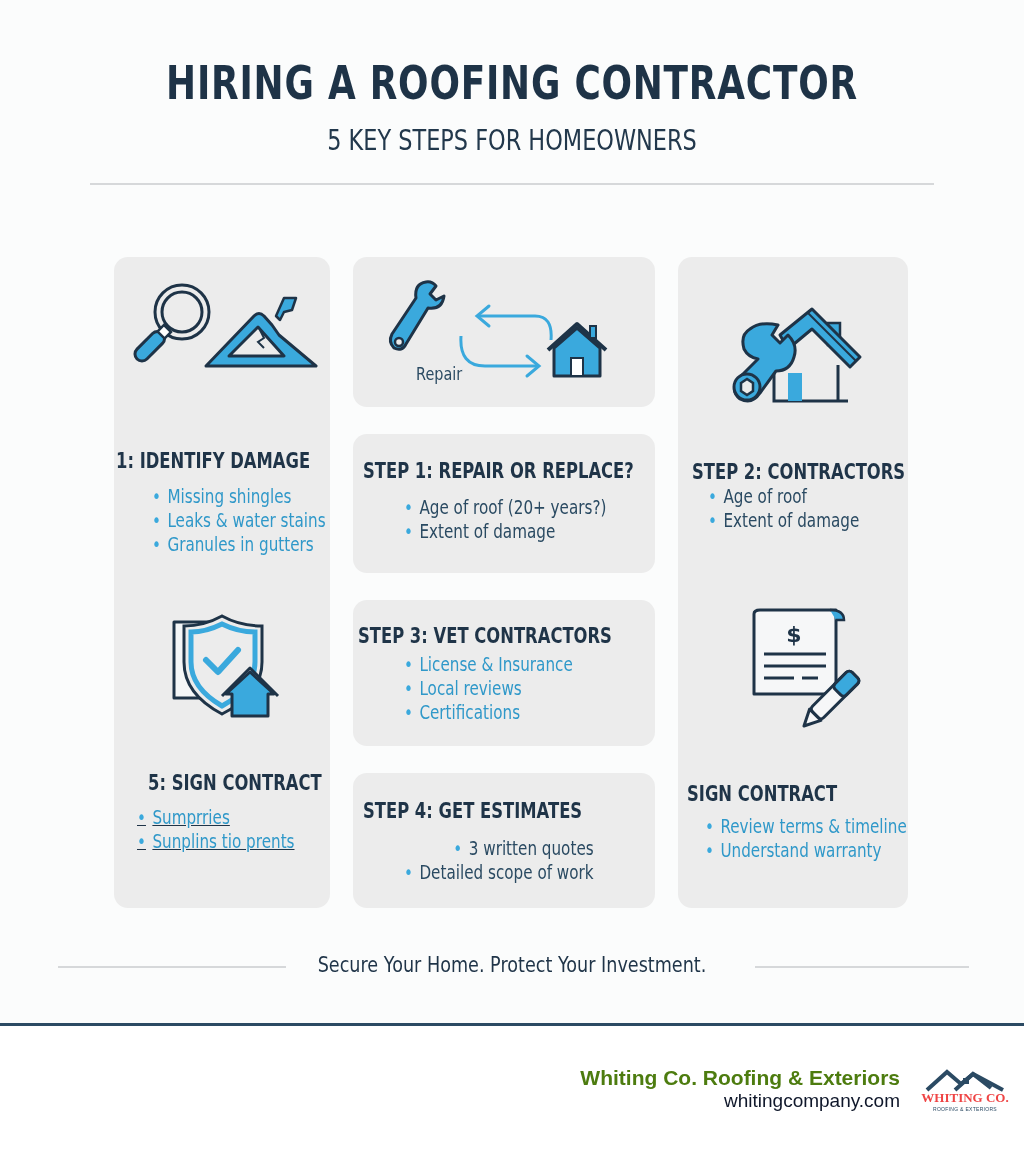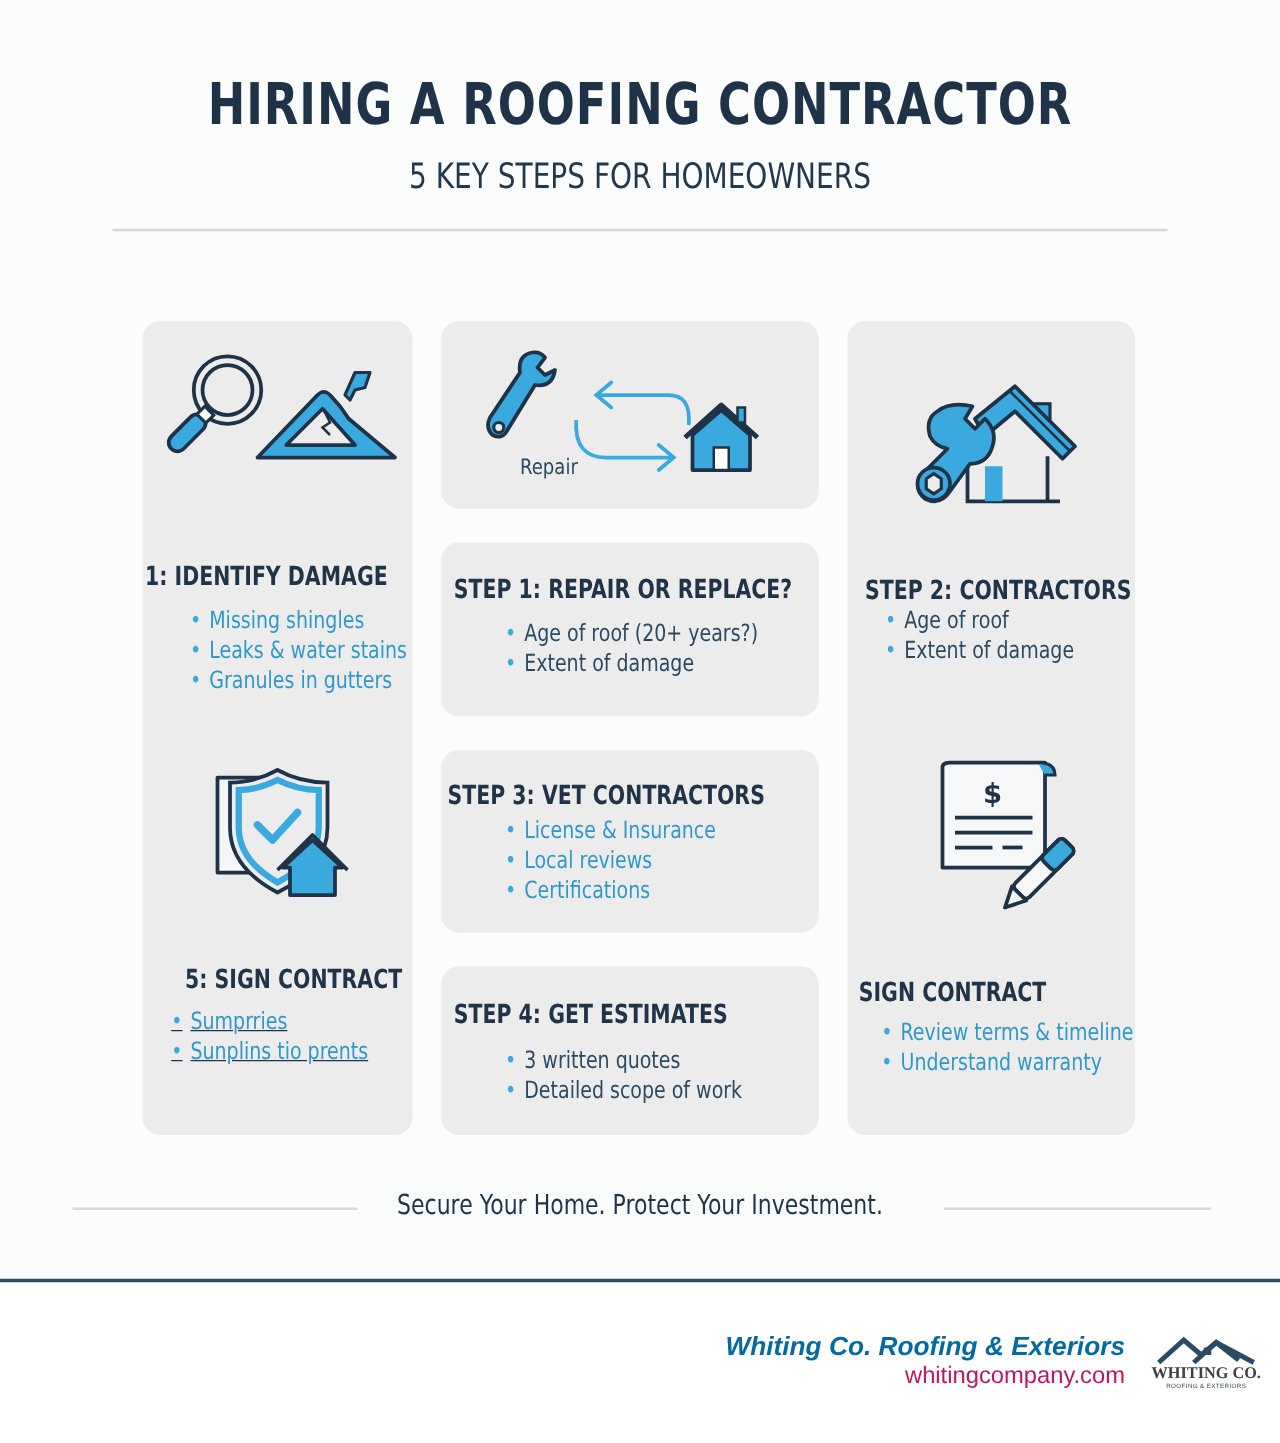--- a/index.html
+++ b/index.html
@@ -42,30 +42,30 @@
 
     .tagline {
       position: absolute; left: 0; top: 952px; width: 1024px; text-align: center;
       font-family: "DejaVu Sans", sans-serif; font-size: 22px; color: #1f3448;
       transform: scaleX(0.80); transform-origin: center;
     }
     .footer-bar { position: absolute; left: 0; top: 1023px; width: 1024px; height: 3px; background: #2b4a63; }
     .footer { position: absolute; left: 0; top: 1026px; width: 1024px; height: 128px; background: #ffffff; }
     .company {
       position: absolute; right: 124px; top: 1066px; font-family: "Liberation Sans", sans-serif;
-      font-weight: bold; font-size: 21px; color: #0369a1; white-space: nowrap; font-style: italic;
+      font-weight: bold; font-size: 21px; color: #4d7c0f; white-space: nowrap;
     }
     .website {
       position: absolute; right: 124px; top: 1090px; font-family: "Liberation Sans", sans-serif;
-      font-size: 19px; color: #be185d; white-space: nowrap;
+      font-size: 19px; color: #0f172a; white-space: nowrap;
     }
     .logo { position: absolute; left: 920px; top: 1068px; width: 90px; height: 50px; }
     .logo-name {
       position: absolute; left: 0; top: 22px; width: 90px; text-align: center;
-      font-family: "Liberation Serif", serif; font-weight: bold; font-size: 13px; color: #404040;
+      font-family: "Liberation Serif", serif; font-weight: bold; font-size: 13px; color: #ef4444;
     }
     .logo-sub {
       position: absolute; left: 0; top: 38px; width: 90px; text-align: center;
       font-family: "Liberation Sans", sans-serif; font-size: 5px; color: #2b4a63; letter-spacing: 0.3px;
     }
     svg { position: absolute; overflow: visible; }
   </style>
 </head>
 <body>
 
@@ -141,21 +141,21 @@
 <div class="card" style="left:353px; top:600px; width:302px; height:146px;"></div>
 <div class="heading" style="left:358px; top:624px;">STEP 3: VET CONTRACTORS</div>
 <ul class="bullets blue" style="left:404px; top:652px;">
   <li>License &amp; Insurance</li>
   <li>Local reviews</li>
   <li>Certifications</li>
 </ul>
 
 <div class="card" style="left:353px; top:773px; width:302px; height:135px;"></div>
 <div class="heading" style="left:363px; top:799px;">STEP 4: GET ESTIMATES</div>
-<ul class="bullets dark" style="left:404px; top:836px;">
+<ul class="bullets dark" style="left:404px; top:836px;text-align:right;">
   <li>3 written quotes</li>
   <li>Detailed scope of work</li>
 </ul>
 
 <div class="card" style="left:678px; top:257px; width:230px; height:651px;"></div>
 
 <svg style="left:730px; top:305px;" width="135" height="100" viewBox="0 0 135 100">
   <path d="M44 56 L44 96 L118 96" fill="none" stroke="#1e3347" stroke-width="3"></path>
   <path d="M108 60 L108 96" fill="none" stroke="#1e3347" stroke-width="3"></path>
   <rect x="98" y="18" width="12" height="22" fill="#3aa9dd" stroke="#1e3347" stroke-width="2.5"></rect>

